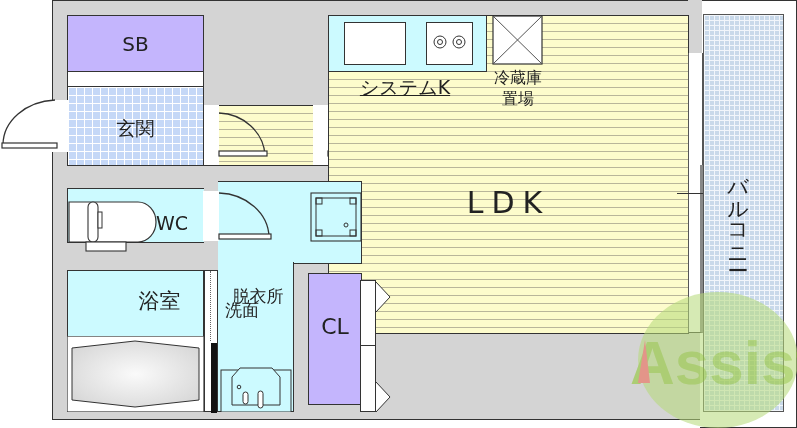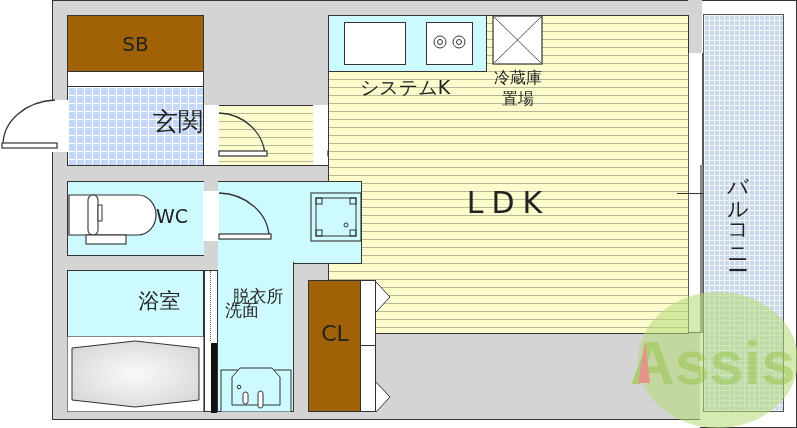--- a/index.html
+++ b/index.html
@@ -4,21 +4,21 @@
 <style>
   html, body { margin:0; padding:0; }
   body { width:797px; height:428px; background:#ffffff; position:relative; overflow:hidden;
          font-family:"DejaVu Sans", "Liberation Sans", sans-serif; color:#222; }
   .abs { position:absolute; box-sizing:border-box; }
   .wall { background:#d4d4d4; }
   .line { border:1.5px solid #333; }
   .yellow { background-color:#fdfccc;
     background-image:repeating-linear-gradient(to bottom, transparent 0, transparent 7px, #b9b69a 7px, #b9b69a 8px); }
   .cyan { background:#ccfaff; }
-  .pink { background:#a16207;text-decoration:underline; }
+  .pink { background:#c4b5fd;text-decoration:underline; }
   .tile { background-color:#c5d8f7;
     background-image:linear-gradient(#ffffff 1px, transparent 1px), linear-gradient(90deg, #ffffff 1px, transparent 1px);
     background-size:8px 8px; }
   .balc { background-color:#c9d9ea;
     background-image:linear-gradient(#f2f6fb 1px, transparent 1px), linear-gradient(90deg, #f2f6fb 1px, transparent 1px);
     background-size:5px 5px; }
   .lbl { position:absolute; font-size:19px; line-height:1; white-space:nowrap; text-align:center; }
   .white { background:#fff; }
 </style>
 </head>
@@ -27,21 +27,21 @@
 <div class="abs wall" style="left:52px;top:0;width:650px;height:420px;border:1.5px solid #333;border-right:none;"></div>
 <div class="abs white" style="left:700px;top:0;width:97px;height:428px;border:1.5px solid #333;border-left:none;"></div>
 <div class="abs wall" style="left:688px;top:0;width:14px;height:53px;"></div>
 
 <div class="abs pink line" style="left:67px;top:15px;width:137px;height:58px;">
   <div class="lbl" style="left:0;right:0;top:18px;font-size:20px;">SB</div>
 </div>
 <div class="abs white line" style="left:67px;top:71px;width:137px;height:17px;"></div>
 
 <div class="abs tile line" style="left:67px;top:86px;width:137px;height:80px;">
-  <div class="lbl" style="left:0;right:0;top:22px;font-size:25px;text-align:right;">玄関</div>
+  <div class="lbl" style="left:0;right:0;top:32px;font-size:19px;">玄関</div>
 </div>
 
 <div class="abs white" style="left:52px;top:100px;width:16px;height:52px;"></div>
 <svg class="abs" style="left:0;top:95px;" width="70" height="60">
   <path d="M3 50 A 55 45 0 0 1 55 5" fill="none" stroke="#333" stroke-width="1.3"></path>
   <rect x="2" y="48" width="55" height="5" fill="#fff" stroke="#333" stroke-width="1.2"></rect>
 </svg>
 
 <div class="abs yellow" style="left:204px;top:105px;width:124px;height:61px;border-top:1.5px solid #333;border-bottom:1.5px solid #333;"></div>
 <svg class="abs" style="left:203px;top:105px;" width="70" height="60">
@@ -63,39 +63,39 @@
   <div class="abs white line" style="left:15px;top:6px;width:62px;height:43px;"></div>
   <div class="abs white line" style="left:97px;top:6px;width:47px;height:43px;">
     <svg width="44" height="40" style="position:absolute;left:0;top:0;">
       <circle cx="13" cy="19" r="6" fill="none" stroke="#333" stroke-width="1"></circle>
         <circle cx="13" cy="19" r="2.5" fill="none" stroke="#333"></circle>
       <circle cx="32" cy="19" r="6" fill="none" stroke="#333" stroke-width="1"></circle>
         <circle cx="32" cy="19" r="2.5" fill="none" stroke="#333"></circle>
     </svg>
   </div>
 </div>
-<div class="lbl" style="left:330px;top:78px;width:150px;font-size:19px;">システムK</div>
+<div class="lbl" style="left:330px;top:78px;width:150px;font-size:19px;text-decoration:underline;">システムK</div>
 
 <svg class="abs" style="left:492px;top:15px;" width="52" height="50">
   <rect x="1" y="1" width="49" height="48" fill="#fff" stroke="#333" stroke-width="1.2"></rect>
   <line x1="1" y1="1" x2="50" y2="49" stroke="#555"></line>
     <line x1="50" y1="1" x2="1" y2="49" stroke="#555"></line>
 </svg>
 <div class="lbl" style="left:488px;top:70px;width:60px;font-size:16px;">冷蔵庫</div>
 <div class="lbl" style="left:488px;top:92px;width:60px;font-size:16px;font-family:Liberation Mono, monospace;">置場</div>
 
 <div class="abs" style="left:688px;top:53px;width:15px;height:112px;background:#fff;border-left:1.5px solid #555;border-right:1.5px solid #555;"></div>
 <div class="abs" style="left:688px;top:165px;width:15px;height:168px;background:#fff;border-left:1.5px solid #555;border-right:3px solid #888;border-bottom:1.5px solid #333;"></div>
 <div class="abs" style="left:677px;top:193px;width:28px;height:1px;background:#333;"></div>
 
 <div class="abs balc" style="left:703px;top:14px;width:81px;height:398px;border:1.5px solid #555;">
   <div class="lbl" style="left:22px;top:148px;width:24px;font-size:21px;writing-mode:vertical-rl;text-orientation:upright;line-height:24px;">バルコニー</div>
 </div>
 
-<div class="abs cyan" style="left:67px;top:181px;width:137px;height:75px;border:1.5px solid #333;border-right:none;text-decoration:underline;">
+<div class="abs cyan" style="left:67px;top:188px;width:137px;height:55px;border:1.5px solid #333;border-right:none;text-decoration:underline;">
   <svg class="abs" style="left:0;top:10px;" width="90" height="55">
     <path d="M1 3 H70 A 18 20 0 0 1 70 43 H1 Z" fill="#fff" stroke="#333" stroke-width="1.2"></path>
     <rect x="20" y="3" width="10" height="40" rx="5" fill="#fff" stroke="#333" stroke-width="1.1"></rect>
     <rect x="30" y="13" width="4" height="16" fill="#fff" stroke="#333"></rect>
     <rect x="18" y="43" width="40" height="9" fill="#fff" stroke="#333" stroke-width="1.1"></rect>
   </svg>
   <div class="lbl" style="left:88px;top:25px;font-size:19px;">WC</div>
 </div>
 
 <div class="abs cyan" style="left:218px;top:181px;width:144px;height:83px;border:1.5px solid #333;border-left:none;"></div>
@@ -135,21 +135,21 @@
       </radialGradient>
     </defs>
   <rect x="0" y="0" width="137" height="76" fill="#fff" stroke="#333" stroke-width="1.2"></rect>
   <path d="M5 12 L68 5 L132 12 L132 64 L68 71 L5 64 Z" fill="url(#tubg)" stroke="#333" stroke-width="1"></path>
 </svg>
 <div class="abs" style="left:204px;top:270px;width:14px;height:142px;background:#fff;border:1px solid #333;">
   <div style="position:absolute;left:5px;top:0;width:1px;height:70px;border-left:1px dotted #666;"></div>
   <div style="position:absolute;left:6px;top:72px;width:6px;height:70px;background:#111;"></div>
 </div>
 
-<div class="abs pink line" style="left:308px;top:280px;width:54px;height:132px;">
+<div class="abs pink line" style="left:308px;top:273px;width:54px;height:132px;">
   <div class="lbl" style="left:0;right:0;top:42px;font-size:22px;">CL</div>
 </div>
 <div class="abs white line" style="left:360px;top:280px;width:16px;height:67px;"></div>
 <div class="abs white line" style="left:360px;top:345px;width:16px;height:67px;"></div>
 <svg class="abs" style="left:376px;top:280px;" width="18" height="132">
   <path d="M0 2 L14 17 L0 32" fill="#fff" stroke="#333" stroke-width="1"></path>
   <path d="M0 102 L14 117 L0 132" fill="#fff" stroke="#333" stroke-width="1"></path>
 </svg>
 
 <svg class="abs" style="left:600px;top:260px;opacity:0.75;" width="197" height="168">

